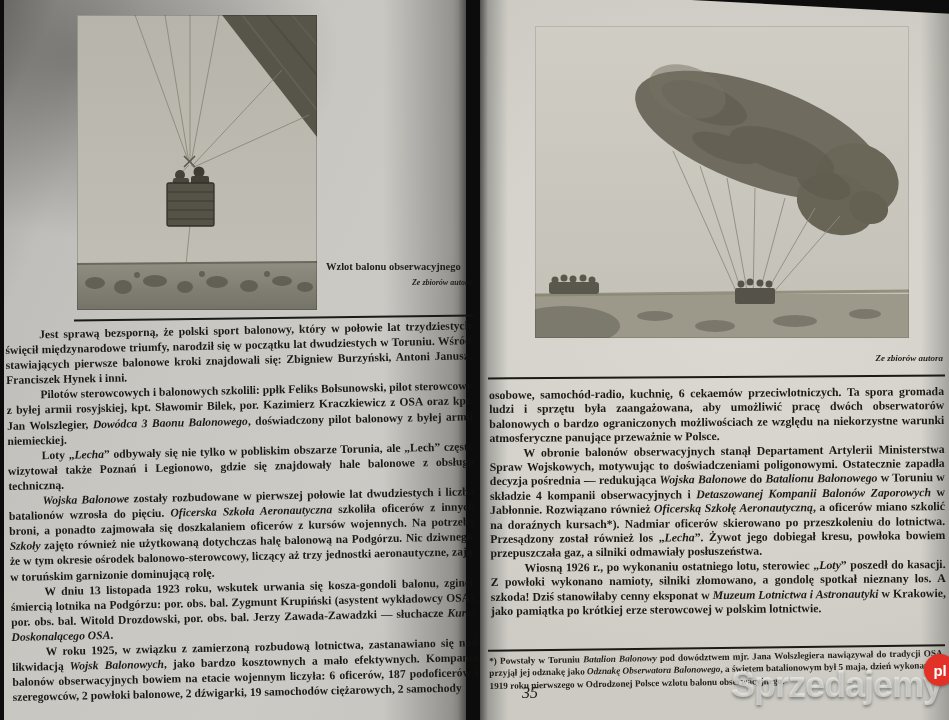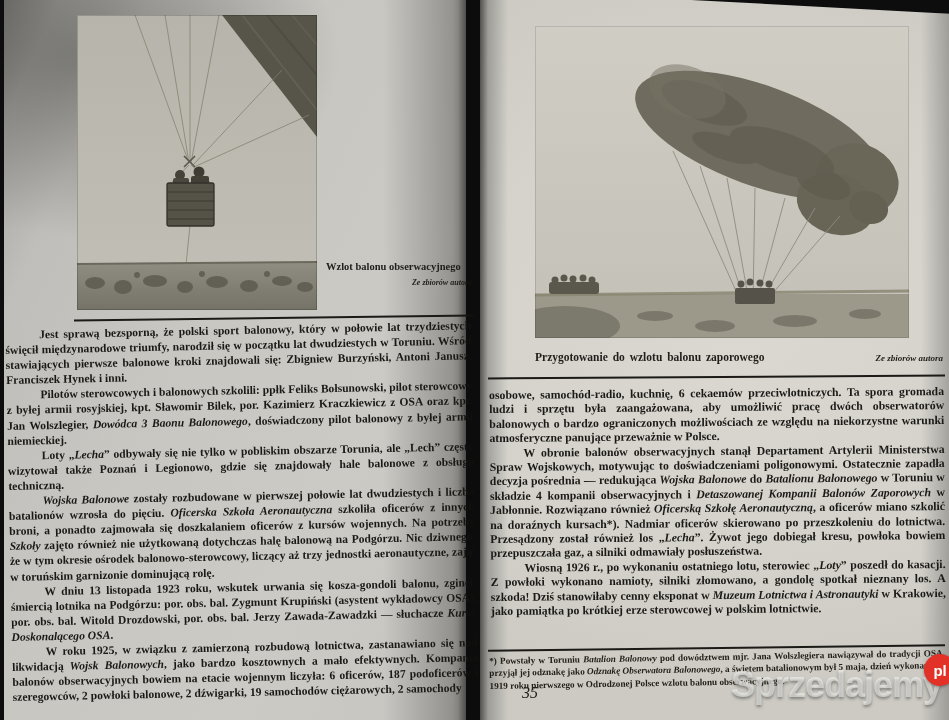--- a/index.html
+++ b/index.html
@@ -211,21 +211,20 @@
         <circle cx="20" cy="254" r="3.5"></circle>
           <circle cx="29" cy="252" r="3.5"></circle>
         <circle cx="38" cy="253" r="3.5"></circle>
           <circle cx="48" cy="252" r="3.5"></circle>
           <circle cx="57" cy="254" r="3.5"></circle>
         <rect x="14" y="256" width="50" height="12" rx="3"></rect>
       </g>
       <rect width="374" height="312" fill="none" stroke="rgba(0,0,0,.12)" stroke-width="2"></rect>
     </svg>
 
-    <div id="cap-right" class="cap">Przygotowanie do wzlotu balonu zaporowego</div>
     <div id="credit-right" class="cap">Ze zbiorów autora</div>
     <div id="rule-right" class="rule"></div>
 
     <div id="text-right" class="bodytext">
         <p class="noindent"><span>osobowe, samochód-radio, kuchnię, 6 cekaemów przeciwlotniczych. Ta spora gromada ludzi i sprzętu była zaangażowana, aby umożliwić pracę dwóch obserwatorów balonowych o bardzo ograniczonych możliwościach ze względu na niekorzystne warunki atmosferyczne panujące przeważnie w Polsce.</span></p>
         <p><span>W obronie balonów obserwacyjnych stanął Departament Artylerii Ministerstwa Spraw Wojskowych, motywując to doświadczeniami poligonowymi. Ostatecznie zapadła decyzja pośrednia — redukująca </span><em>Wojska Balonowe</em><span> do </span><em>Batalionu Balonowego</em><span> w Toruniu w składzie 4 kompanii obserwacyjnych i </span><em>Detaszowanej Kompanii Balonów Zaporowych</em><span> w Jabłonnie. Rozwiązano również </span><em>Oficerską Szkołę Aeronautyczną</em><span>, a oficerów miano szkolić na doraźnych kursach*). Nadmiar oficerów skierowano po przeszkoleniu do lotnictwa. Przesądzony został również los „</span><em>Lecha</em><span>”. Żywot jego dobiegał kresu, powłoka bowiem przepuszczała gaz, a silniki odmawiały posłuszeństwa.</span></p>
         <p><span>Wiosną 1926 r., po wykonaniu ostatniego lotu, sterowiec „</span><em>Loty</em><span>” poszedł do kasacji. Z powłoki wykonano namioty, silniki złomowano, a gondolę spotkał nieznany los. A szkoda! Dziś stanowiłaby cenny eksponat w </span><em>Muzeum Lotnictwa i Astronautyki</em><span> w Krakowie, jako pamiątka po krótkiej erze sterowcowej w polskim lotnictwie.</span></p>
       </div>
 
     <div id="rule-foot" class="rule"></div>

